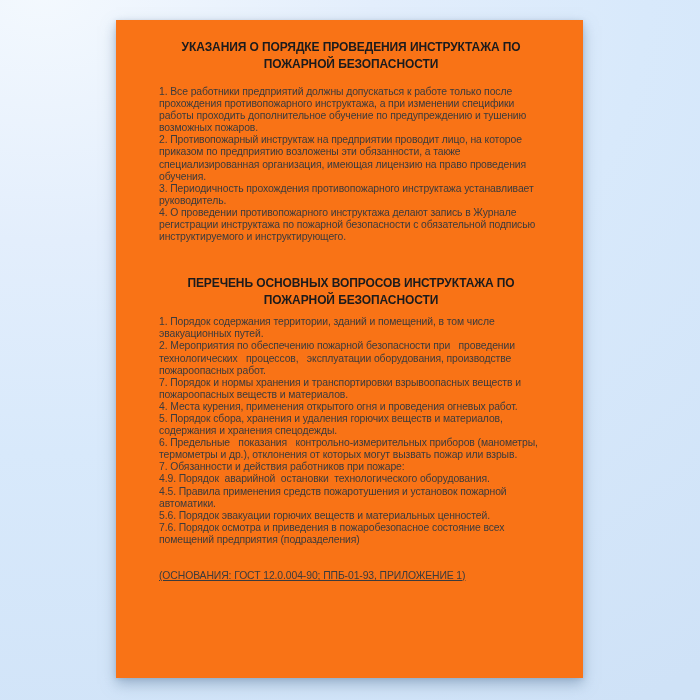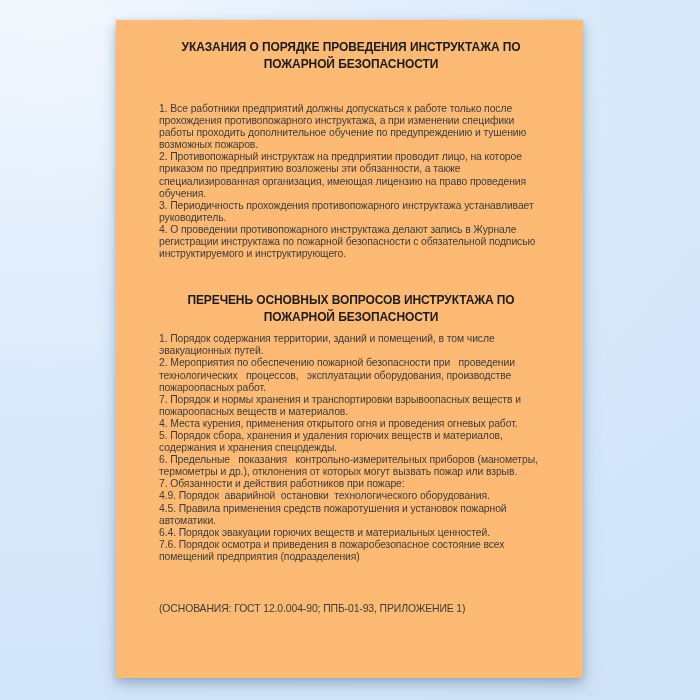--- a/index.html
+++ b/index.html
@@ -15,54 +15,54 @@
   }
 
   .paper {
     position: absolute;
     left: 116px;
     top: 20px;
     width: 467px;
     height: 658px;
     box-sizing: border-box;
     padding: 19px 40px 0 43px;
-    background: #fdba74;
+    background: #f97316;
     box-shadow:
       0 6px 13px rgba(108, 137, 167, 0.55),
       0 1px 4px rgba(108, 137, 167, 0.28);
     overflow: hidden;
   }
 
   .sec-title {
     margin: 0;
     font-family: "Liberation Sans", sans-serif;
     font-size: 12px;
     font-weight: bold;
     line-height: 17px;
     letter-spacing: -0.1px;
     color: #1b1b1d;
     text-align: center;
     white-space: pre-wrap;
   }
   .sec-title.second { margin-top: 32px; }
 
-  .body-block { margin-top: 30px; }
+  .body-block { margin-top: 13px; }
   .body-block.second { margin-top: 7px; }
 
   .body-block p, .footer-note {
     margin: 0;
     font-family: "Liberation Sans", sans-serif;
     font-size: 10.4px;
     line-height: 12.1px;
     letter-spacing: -0.1px;
     color: #3b3b3d;
     white-space: pre-wrap;
   }
 
-  .footer-note { margin-top: 40px; }
+  .footer-note { margin-top: 24px; text-decoration: underline; }
 </style>
 </head>
 <body>
 
 <div class="backdrop" style="position:absolute;inset:0;">
   <div class="paper">
 
     <h1 class="sec-title">УКАЗАНИЯ О ПОРЯДКЕ ПРОВЕДЕНИЯ ИНСТРУКТАЖА ПО
 ПОЖАРНОЙ БЕЗОПАСНОСТИ</h1>
 
@@ -95,21 +95,21 @@
 пожароопасных веществ и материалов.</p>
       <p>4. Места курения, применения открытого огня и проведения огневых работ.</p>
       <p>5. Порядок сбора, хранения и удаления горючих веществ и материалов,
 содержания и хранения спецодежды.</p>
       <p>6. Предельные   показания   контрольно-измерительных приборов (манометры,
 термометры и др.), отклонения от которых могут вызвать пожар или взрыв.</p>
       <p>7. Обязанности и действия работников при пожаре:</p>
       <p>4.9. Порядок  аварийной  остановки  технологического оборудования.</p>
       <p>4.5. Правила применения средств пожаротушения и установок пожарной
 автоматики.</p>
-      <p>6.4. Порядок эвакуации горючих веществ и материальных ценностей.</p>
+      <p>5.6. Порядок эвакуации горючих веществ и материальных ценностей.</p>
       <p>7.6. Порядок осмотра и приведения в пожаробезопасное состояние всех
 помещений предприятия (подразделения)</p>
     </div>
 
     <p class="footer-note">(ОСНОВАНИЯ: ГОСТ 12.0.004-90; ППБ-01-93, ПРИЛОЖЕНИЕ 1)</p>
 
   </div>
 </div>
 
 </body></html>

